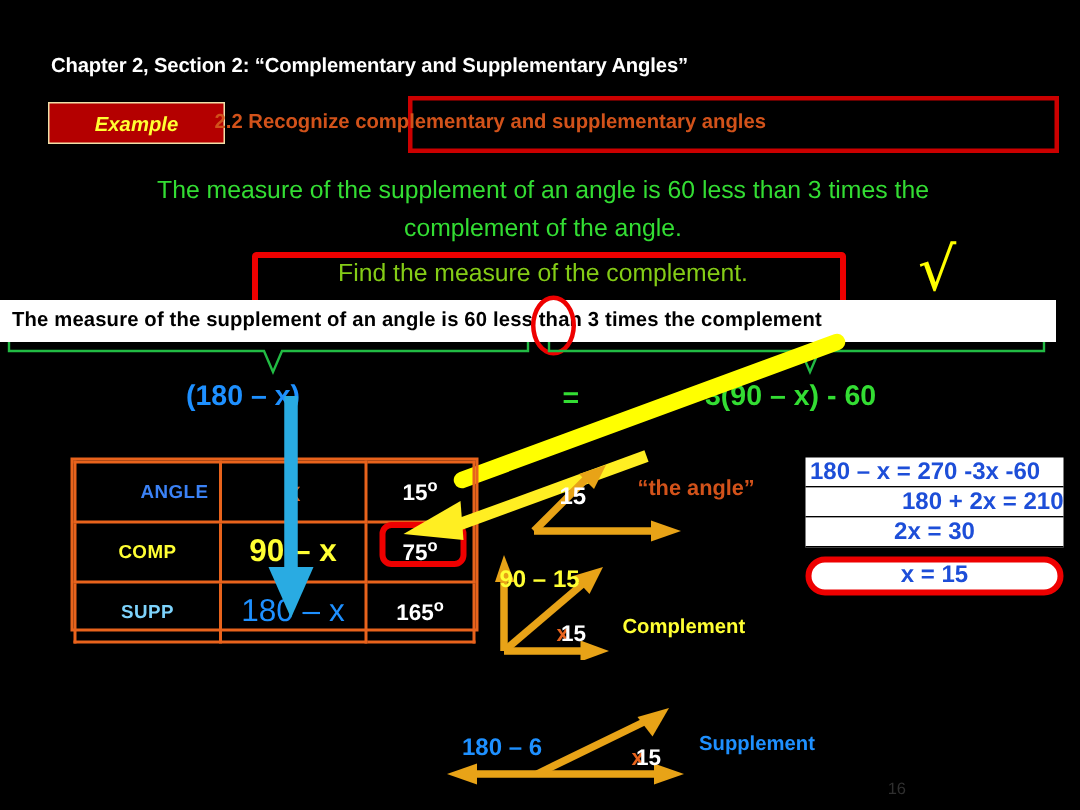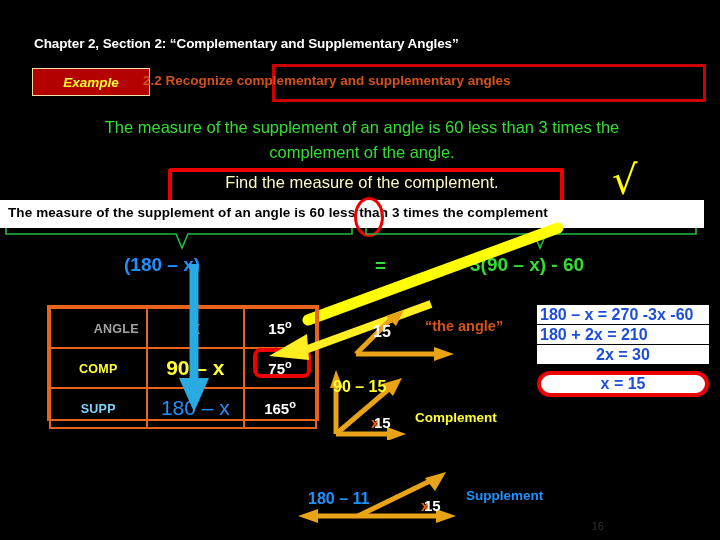--- a/index.html
+++ b/index.html
@@ -42,21 +42,21 @@
   #problem-line2{
     left:20px;top:143px;width:684px;text-align:center;
     color:#33dd33;font-size:16.5px;
   }
   #find-box{
     left:168px;top:168px;width:388px;height:30px;
     border:4px solid #ee0000;border-radius:3px;
   }
   #find-text{
     left:168px;top:173px;width:388px;text-align:center;
-    color:#fef9c3;font-size:16.5px;
+    color:#84cc16;font-size:16.5px;
   }
   #check-mark{
     left:612px;top:160px;color:#ffff00;font-size:40px;line-height:40px;
     font-family:"DejaVu Sans", sans-serif;
   }
 
   
   #white-strip{
     left:0px;top:200px;width:704px;height:28px;background:#ffffff;
   }
@@ -92,21 +92,21 @@
     border-collapse:collapse;width:100%;height:100%;
   }
   #angle-table td{
     border:2px solid #e8631c;text-align:center;vertical-align:middle;
     padding:0;height:38px;
   }
   .col-label{width:96px;}
   .col-expr{width:102px;}
   .col-val{width:74px;}
   .lbl{font-size:12.5px;font-weight:bold;letter-spacing:0.3px;}
-  .lbl-angle{color:#a3a3a3;margin-left:36px;}
+  .lbl-angle{color:#3b82f6;margin-left:36px;}
   .lbl-comp{color:#ffff33;}
   .lbl-supp{color:#7dd3fc;text-align:right;}
   .expr-angle{color:#e8631c;font-size:18px;font-weight:bold;}
   .expr-comp{color:#ffff33;font-size:21px;font-weight:bold;}
   .expr-supp{color:#1e90ff;font-size:21px;}
   .val{color:#ffffff;font-size:15px;font-weight:bold;}
   .val-sm{font-size:11px;vertical-align:super;}
   #comp-val-box{
     position:absolute;left:253px;top:348px;width:58px;height:30px;
     border:4px solid #ee0000;border-radius:8px;box-sizing:border-box;
@@ -128,21 +128,21 @@
   #supplement-label{left:466px;top:488px;color:#1e90ff;font-size:13.5px;font-weight:bold;}
 
   
   #solution-stack{left:537px;top:305px;width:172px;}
   .sol-row{
     background:#ffffff;color:#1d4ed8;font-size:16px;font-weight:bold;
     height:20px;line-height:20px;text-align:center;
     border-bottom:1.5px solid #000;box-sizing:border-box;white-space:nowrap;
   }
   .sol-row.first{text-align:left;padding-left:3px;}
-  .sol-row.second{text-align:left;padding-left:3px;}
+  .sol-row.second{text-align:right;padding-left:3px;}
   .sol-row.last{
     border:4px solid #ee0000;border-radius:13px;height:26px;line-height:18px;
     margin-top:6px;
   }
 
   
   #page-num{
     right:12px;bottom:8px;color:#2f2f2f;font-size:11px;
   }
   #page-num .tiny{font-size:7px;}
@@ -272,21 +272,21 @@
   <svg class="abs" style="left:292px;top:466px;" width="190" height="62">
 
     <line x1="66" y1="50" x2="22" y2="50" stroke="#e8a317" stroke-width="5"></line>
     <polygon points="6,50 26,43 26,57" fill="#e8a317"></polygon>
     <line x1="66" y1="50" x2="148" y2="50" stroke="#e8a317" stroke-width="5"></line>
     <polygon points="164,50 144,43 144,57" fill="#e8a317"></polygon>
     <line x1="66" y1="50" x2="140" y2="14" stroke="#e8a317" stroke-width="5"></line>
     <polygon points="154,6 133,12 143,25" fill="#e8a317"></polygon>
   </svg>
 
-  <div class="abs nowrap" id="supp-18015">180 – 11</div>
+  <div class="abs nowrap" id="supp-18015">180 – 6</div>
   <div class="abs nowrap" id="supp-x">x</div>
   <div class="abs nowrap" id="supp-15">15</div>
   <div class="abs nowrap" id="supplement-label">Supplement</div>
 
   <div class="abs" id="solution-stack">
     <div class="sol-row first">180 – x = 270 -3x -60</div>
     <div class="sol-row second">180 + 2x = 210</div>
     <div class="sol-row">2x = 30</div>
     <div class="sol-row last">x = 15</div>
   </div>

